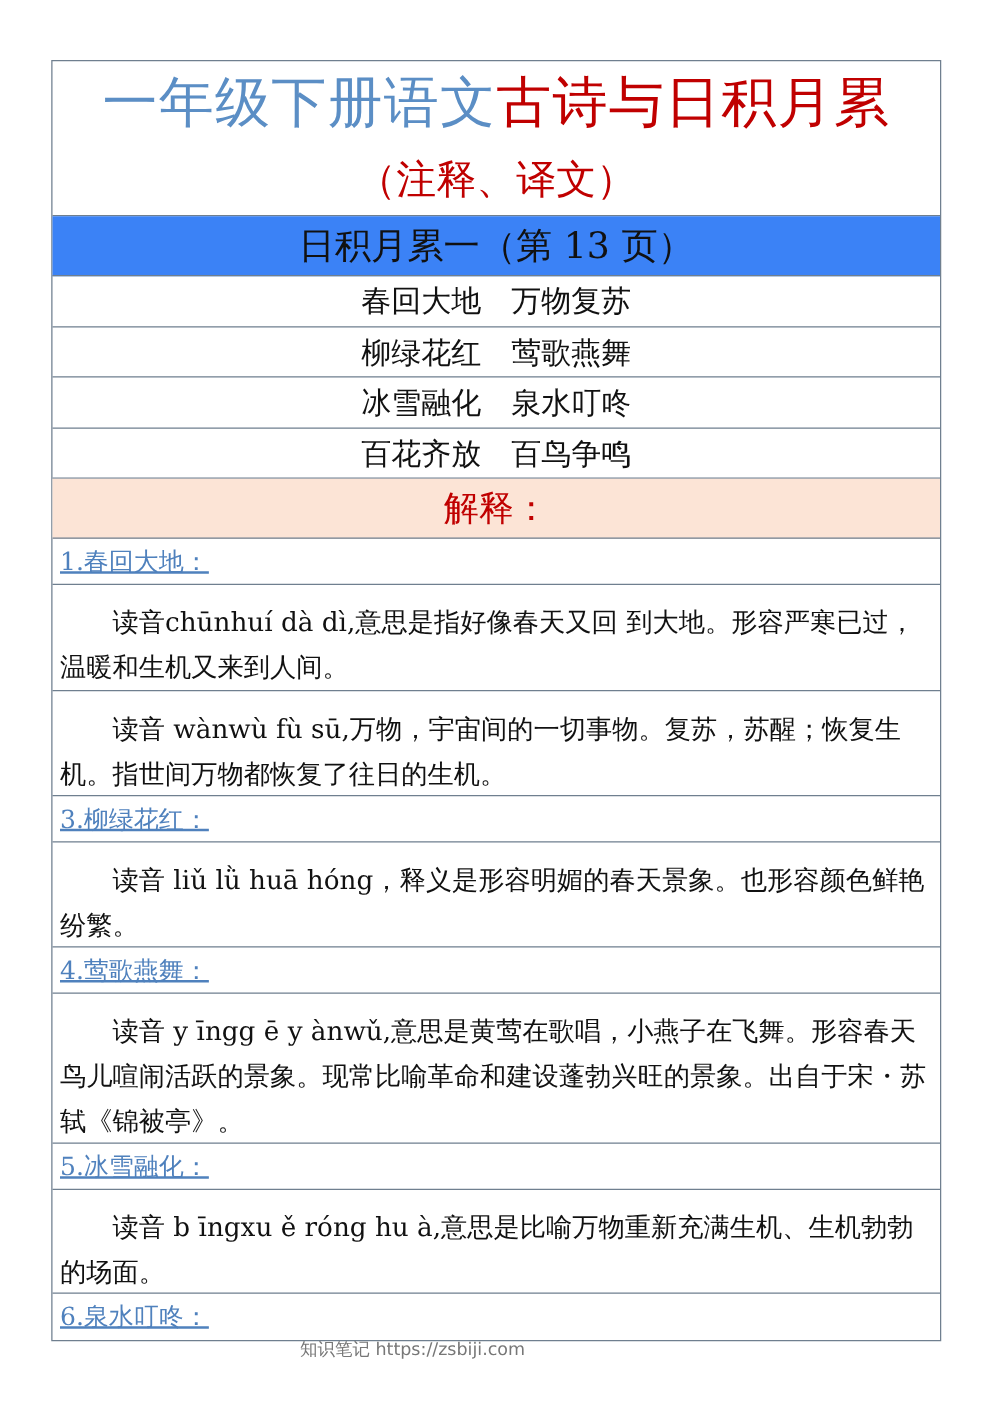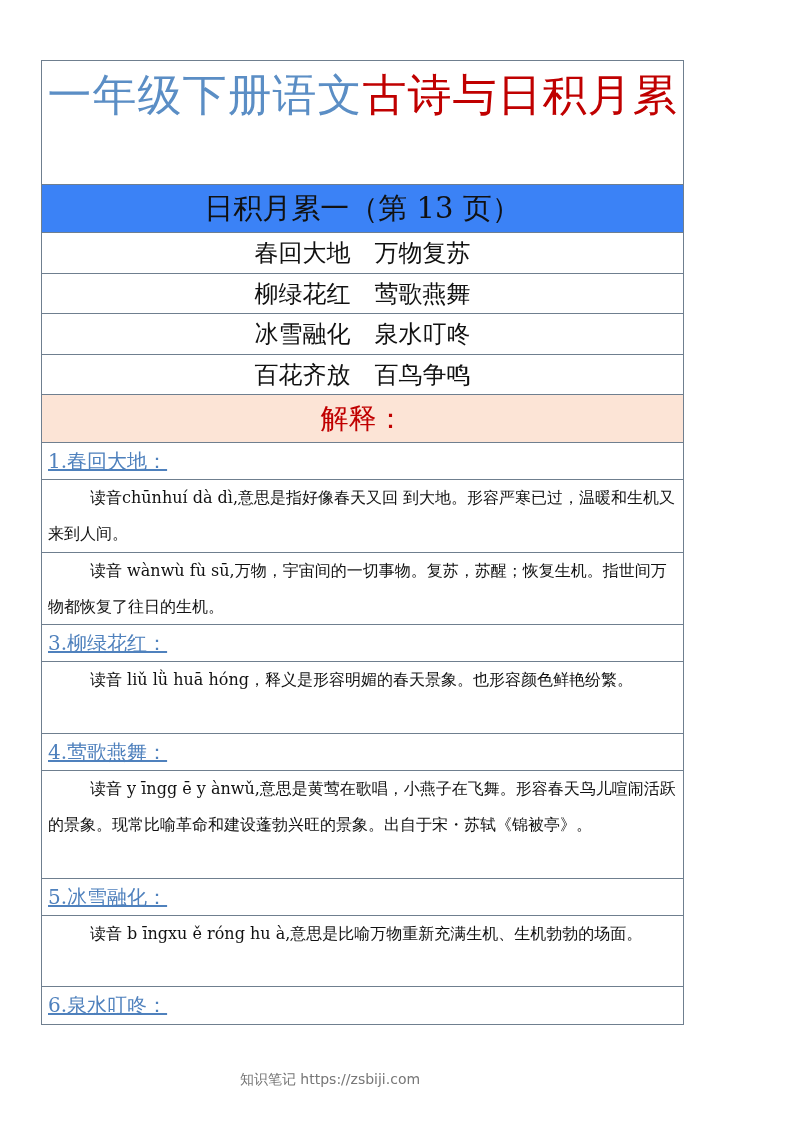--- a/index.html
+++ b/index.html
@@ -1,43 +1,44 @@
 <!DOCTYPE html>
 <html><head>
   <meta charset="utf-8">
   <style>
     html, body { margin:0; padding:0; background:#ffffff; }
     body { width:794px; height:1123px; position:relative; overflow:hidden;
            font-family:"DejaVu Serif","Liberation Serif",serif; color:#111; }
-    .sheet { position:absolute; left:41px; top:60px; width:643px;
+    .sheet { position:absolute; left:41px; top:48px; width:712px;
              border:1px solid #6f7f8f; box-sizing:border-box; }
     .row { border-bottom:1px solid #6f7f8f; box-sizing:border-box; }
     .row:last-child { border-bottom:none; }
     .title-row { height:124px; text-align:center; }
     .title-main { font-size:44px; line-height:44px; padding-top:12px; letter-spacing:1px; white-space:nowrap; }
     .title-main .blue { color:#5b8ec5; }
     .title-main .red { color:#c00000; }
     .title-sub { color:#c00000; font-size:32px; line-height:32px; margin-top:22px; }
     .band-blue { height:48px; background:#3b82f6; text-align:center; font-size:29px; line-height:47px; color:#111; }
     .phrase { height:40.5px; text-align:center; font-size:24px; line-height:40px; }
     .band-pink { height:48px; background:#fce4d6; text-align:center; font-size:28px; line-height:47px; color:#c00000; }
     .item-title { height:37px; font-size:20px; line-height:37px; color:#4f81bd; padding-left:6px;text-decoration:underline; }
-    .item-body { font-size:16px; line-height:36px; padding:0 6px; }
+    .item-body { font-size:21px; line-height:36px; padding:0 6px;margin-top:12px; }
     .item-body .indent { display:inline-block; width:42px; }
     .footer { position:absolute; left:0; width:660px; top:1071px; text-align:center;
               font-family:"DejaVu Sans","Liberation Sans",sans-serif; font-size:14px; color:#777; }
   </style>
 </head>
 <body>
 
 <div class="sheet">
   <div class="row title-row">
     <div class="title-main">
       <span class="blue">一年级下册语文</span><span class="red">古诗与日积月累</span>
     </div>
+    <div class="title-sub">（注释、译文）</div>
   </div>
 
   <div class="row band-blue">日积月累一（第 13 页）</div>
 
   <div class="row phrase">春回大地　万物复苏</div>
   <div class="row phrase">柳绿花红　莺歌燕舞</div>
   <div class="row phrase">冰雪融化　泉水叮咚</div>
   <div class="row phrase">百花齐放　百鸟争鸣</div>
 
   <div class="row band-pink">解释：</div>

